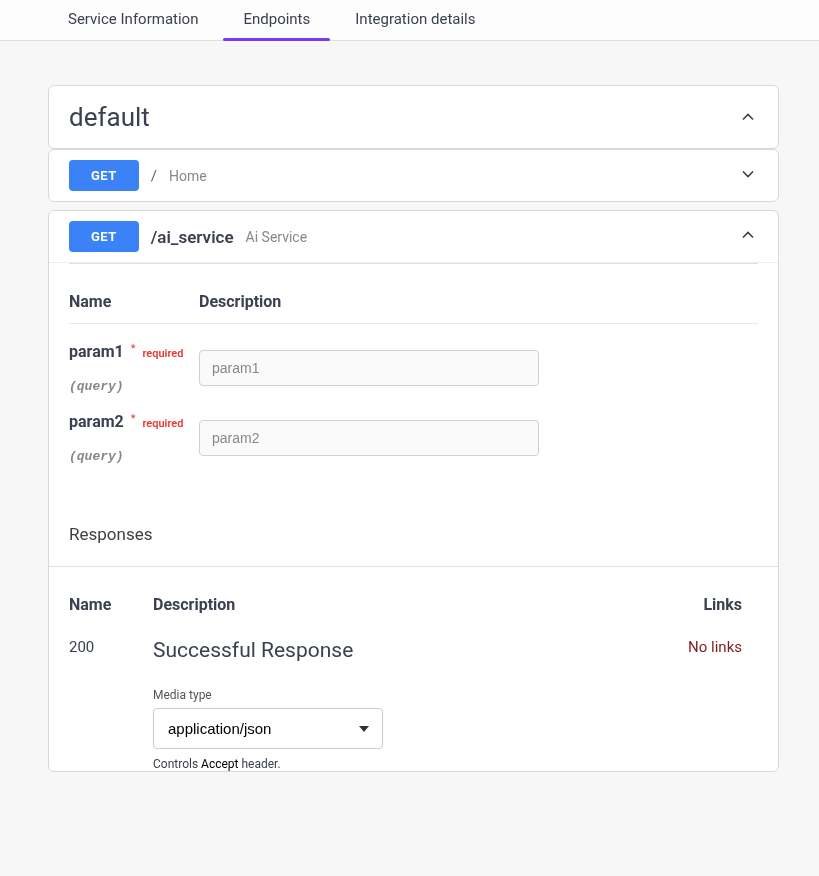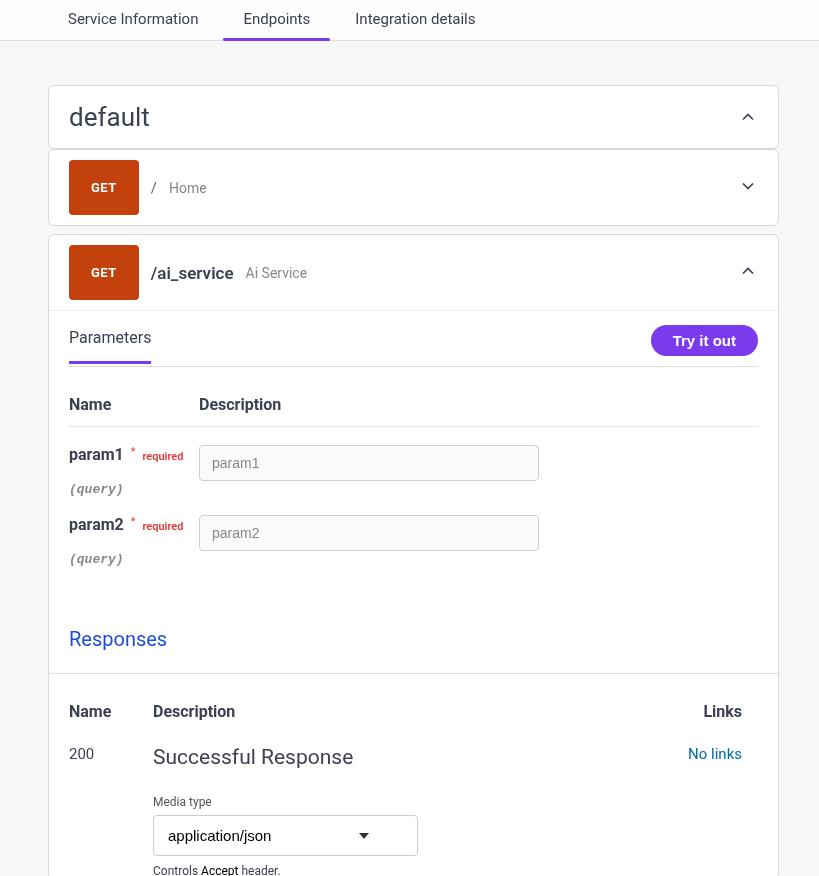--- a/index.html
+++ b/index.html
@@ -75,25 +75,25 @@
       overflow: hidden;
     }
     .endpoint-header {
       display: flex;
       align-items: center;
       padding: 10px 20px 10px 20px;
       cursor: pointer;
       gap: 12px;
     }
     .method-badge {
-      background: #c2410c;
+      background: #3b82f6;
       color: #fff;
       font-weight: 700;
       font-size: 13px;
-      padding: 20px 22px;
+      padding: 8px 22px;
       border-radius: 4px;
       letter-spacing: 0.5px;
     }
     .endpoint-path {
       font-size: 15px;
       color: #666;
     }
     .endpoint-path-bold {
       font-size: 17px;
       font-weight: 600;
@@ -146,21 +146,21 @@
       font-weight: 700;
       color: #3b4151;
       padding-bottom: 12px;
       border-bottom: 1px solid #e8e8e8;
     }
     .col-name { width: 130px; }
     .col-desc { flex: 1; }
     .param-row {
       display: flex;
       padding-top: 18px;
-      align-items: flex-start;
+      align-items: center;
     }
     .param-name-cell { width: 130px; }
     .param-name {
       font-size: 16px;
       font-weight: 700;
       color: #3b4151;
     }
     .required-star {
       color: #e53935;
       font-size: 11px;
@@ -185,22 +185,22 @@
       width: 340px;
       padding: 9px 12px;
       border: 1px solid #d0d0d0;
       border-radius: 4px;
       font-size: 14px;
       background: #fafafa;
       color: #666;
     }
     .param-input::placeholder { color: #888; }
     .responses-title {
-      font-size: 20px;
-      color: #1d4ed8;
+      font-size: 17px;
+      color: #404040;
       padding: 0 20px 22px 20px;
     }
     .responses-divider {
       border-bottom: 1px solid #e0e0e0;
     }
     .responses-head {
       display: flex;
       font-size: 16px;
       font-weight: 700;
       color: #3b4151;
@@ -226,21 +226,21 @@
       font-weight: 400;
       color: #3b4151;
       margin-bottom: 26px;
     }
     .media-label {
       font-size: 12px;
       color: #555;
       margin-bottom: 6px;
     }
     .media-select {
-      width: 265px;
+      width: 230px;
       padding: 11px 14px;
       border: 1px solid #ccc;
       border-radius: 4px;
       font-size: 15px;
       background: #fff;
       appearance: none;
       position: relative;
     }
     .media-select-wrap {
       position: relative;
@@ -255,21 +255,21 @@
       width: 0; height: 0;
       border-left: 5px solid transparent;
       border-right: 5px solid transparent;
       border-top: 6px solid #333;
       pointer-events: none;
     }
     .nolinks {
       width: 80px;
       text-align: right;
       font-size: 15px;
-      color: #0369a1;
+      color: #7f1d1d;
     }
     .controls-line {
       font-size: 12px;
       color: #3b4151;
       margin-top: 8px;
     }
     .controls-accent {
       color: #000000;
     }
   </style>
@@ -312,24 +312,20 @@
       <span class="endpoint-path-bold">/ai_service</span>
       <span class="endpoint-summary">Ai Service</span>
       <span class="endpoint-header-right">
         <svg class="chevron" viewBox="0 0 24 24">
             <polyline points="6 15 12 9 18 15"></polyline>
           </svg>
       </span>
     </div>
 
     <div class="endpoint-body">
-      <div class="subtabs">
-        <span class="subtab">Parameters</span>
-        <button class="try-btn">Try it out</button>
-      </div>
       <div class="subtab-divider"></div>
 
       <div class="params-table">
         <div class="params-head">
           <div class="col-name">Name</div>
           <div class="col-desc">Description</div>
         </div>
 
         <div class="param-row">
           <div class="param-name-cell">

